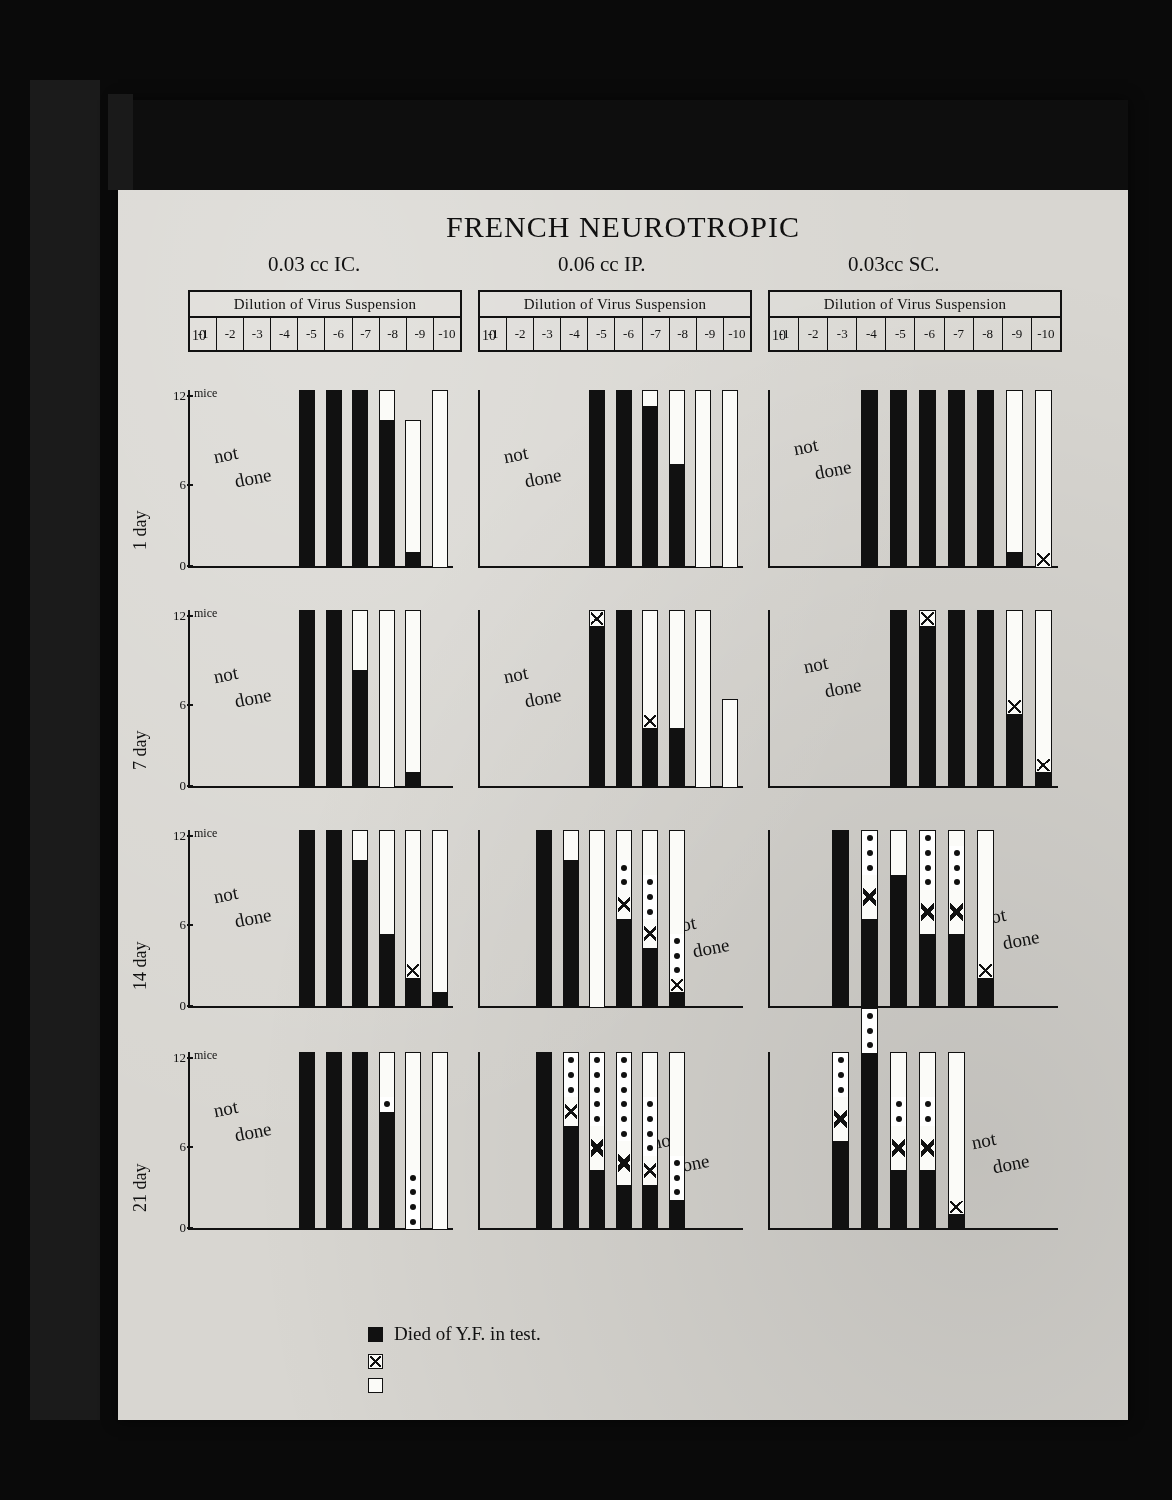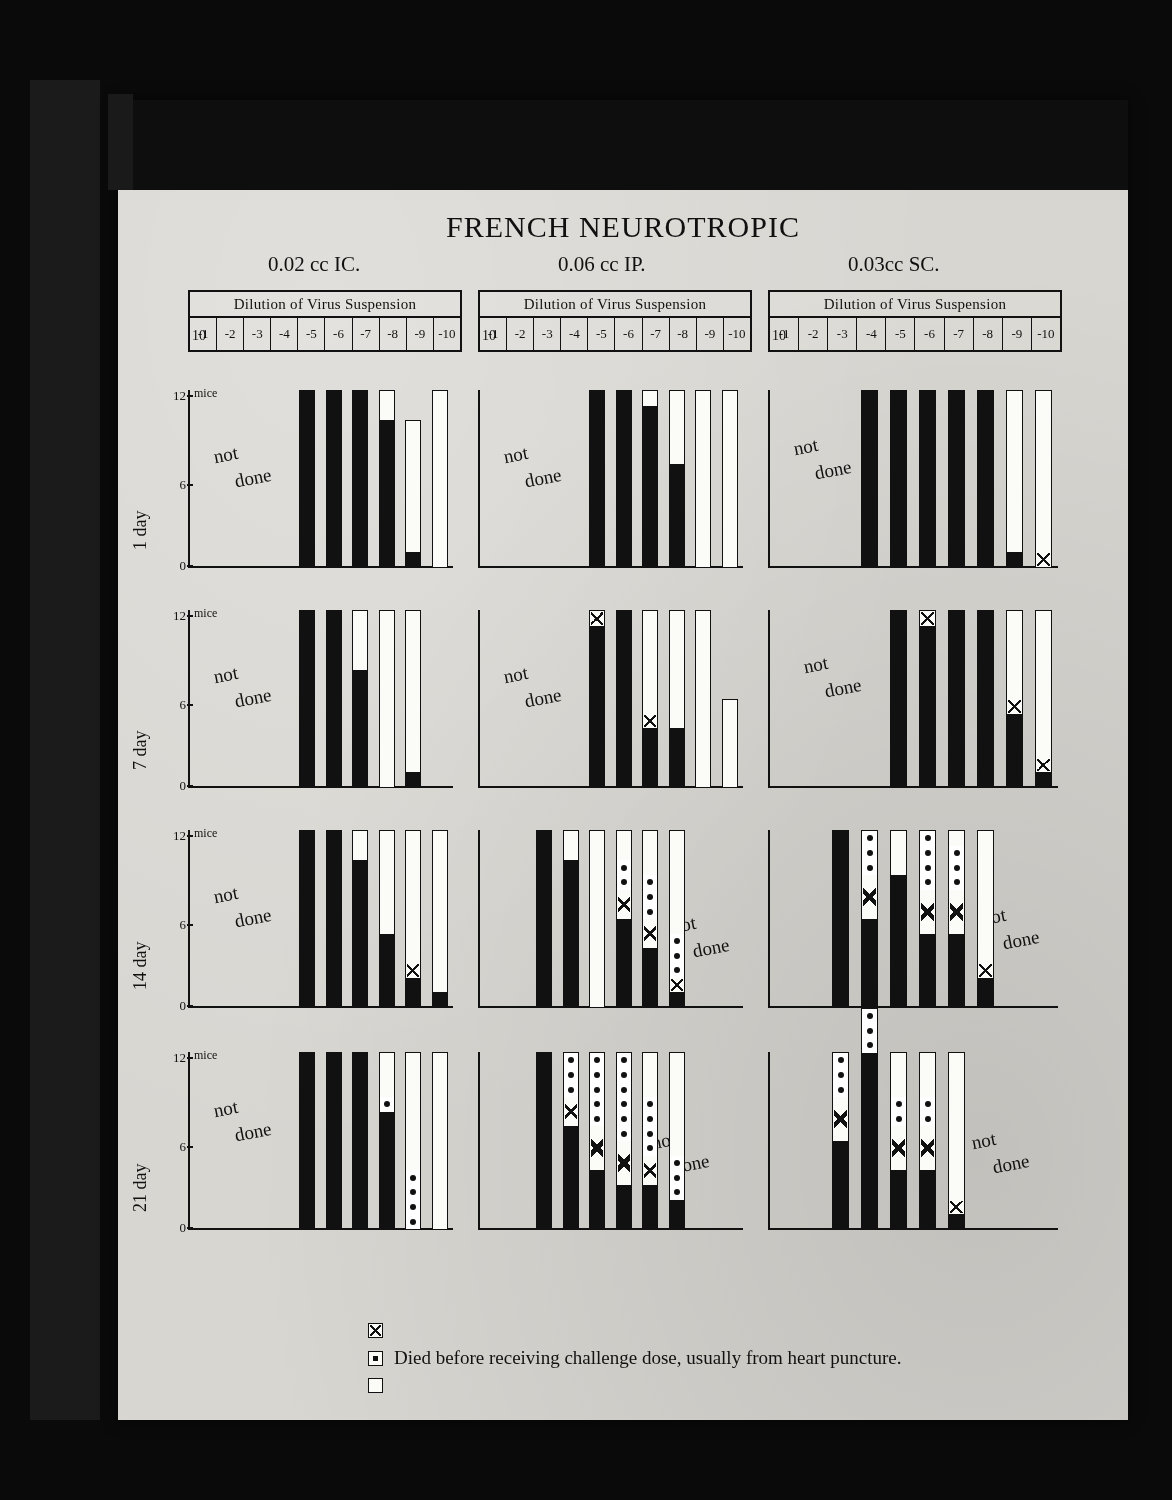--- a/index.html
+++ b/index.html
@@ -89,21 +89,21 @@
   <div class="film-edge" style="left:30px;top:80px;width:70px;height:1340px;background:#1b1b1b;"></div>
   <div class="scratch" style="left:1060px;top:845px;width:14px;height:40px;transform:rotate(20deg);"></div>
 
   <div class="sheet">
     <div class="tape"></div>
     <div class="tape2"></div>
 
     <div class="sheet-inner">
       <div class="title">FRENCH NEUROTROPIC</div>
 
-      <div class="coltitle ct1">0.02 cc IC.</div>
+      <div class="coltitle ct1">0.03 cc IC.</div>
       <div class="coltitle ct2">0.06 cc IP.</div>
       <div class="coltitle ct3">0.03cc SC.</div>
 
       <div class="dil" id="dil0" style="left:70px;width:270px;">
         <div class="hdr">Dilution of Virus Suspension</div>
         <div class="cells">
             <div>-1</div>
             <div>-2</div>
             <div>-3</div>
             <div>-4</div>
@@ -650,25 +650,25 @@
             <div class="bar" style="left: 180px; width: 17px; height: 178px;">
               <div class="seg s-died" style="bottom: 0%; height: 8.33333%;"></div>
               <div class="seg s-imm" style="bottom: 8.33333%; height: 8.33333%;"></div>
               <div class="seg s-open" style="bottom: 16.6667%; height: 83.3333%;"></div>
             </div>
           </div>
         </div>
 
       <div class="legend">
         <div class="lrow">
-          <span class="lkey k-imm"></span>
+          <span class="lkey k-died"></span>
+          <span class="ltext">Died of Y.F. in test.</span>
         </div>
         <div class="lrow">
-          <span class="lkey k-pre"></span>
-          <span class="ltext">Died before receiving challenge dose, usually from heart puncture.</span>
+          <span class="lkey k-imm"></span>
         </div>
         <div class="lrow">
           <span class="lkey"></span>
         </div>
       </div>
     </div>
   </div>
 </div>
 
 </body></html>

